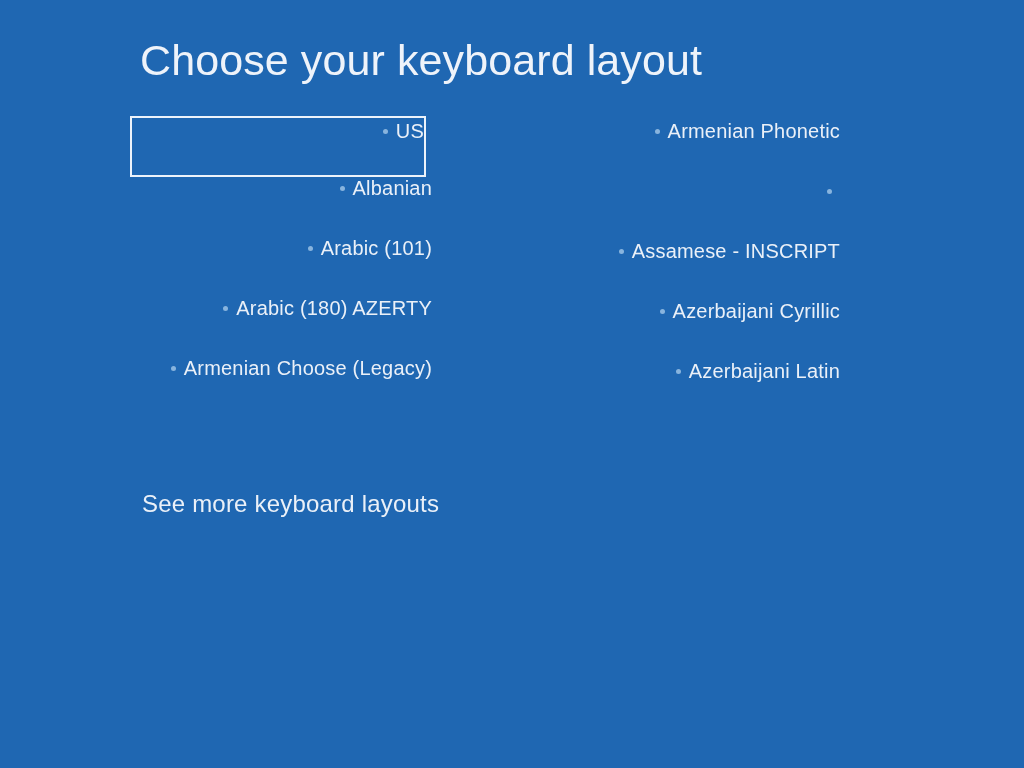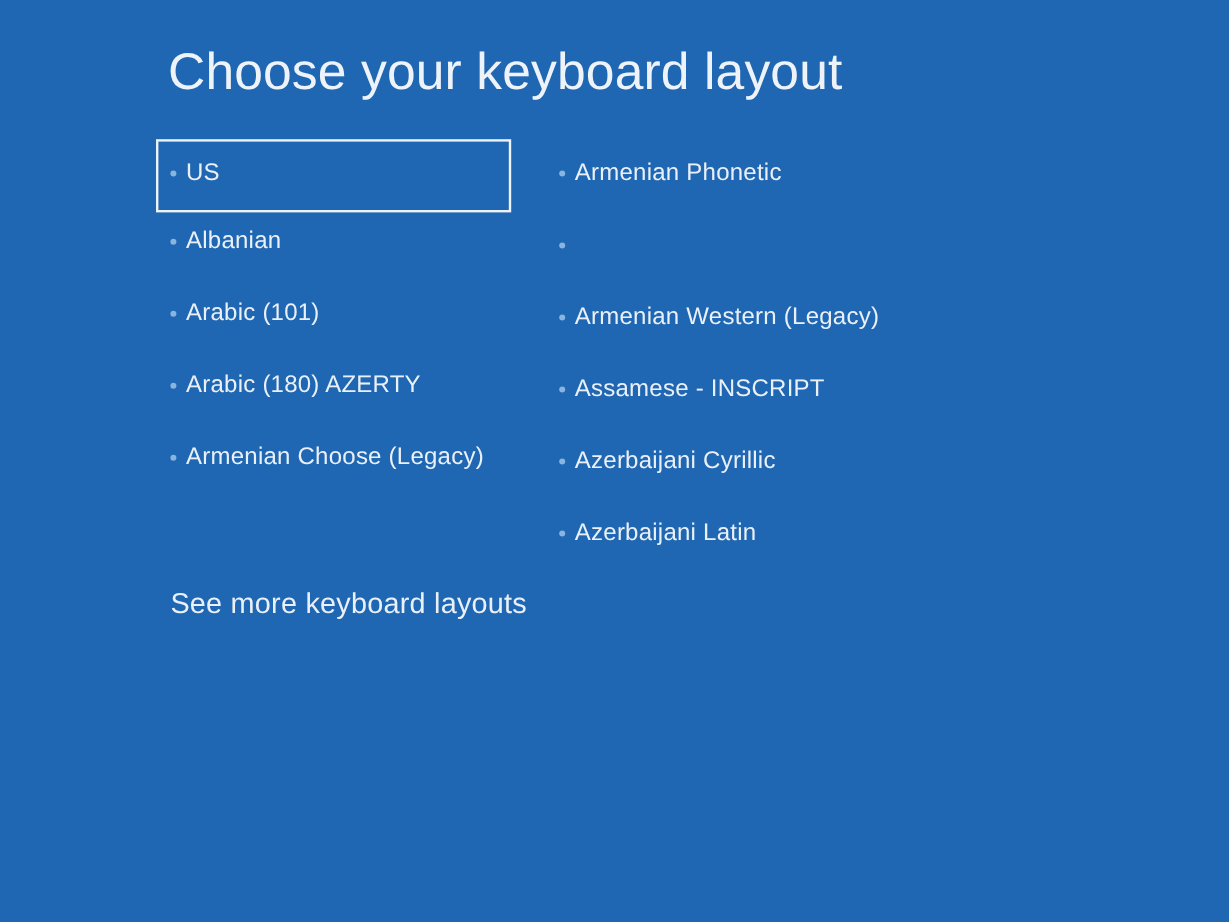--- a/index.html
+++ b/index.html
@@ -42,30 +42,31 @@
     position: absolute;
     left: 0;
     top: 118px;
     width: 1024px;
   }
   .layout-column {
     position: absolute;
     top: 0;
   }
   #column-left  { left: 132px; width: 300px; }
-  #column-right { left: 460px; width: 360px; }
+  #column-right { left: 480px; width: 360px; }
 
   .layout-option {
     position: relative;
     height: 60px;
     box-sizing: border-box;
     display: flex;
     align-items: flex-start;
-    padding-top: 14px;
+    padding-top: 1px;
     cursor: default;
+    justify-content: flex-end;
   }
   #column-left .layout-option  { padding-left: 10px; }
   #column-right .layout-option { padding-left: 6px; }
 
   .layout-option .bullet {
     flex: 0 0 auto;
     width: 5px;
     height: 5px;
     border-radius: 50%;
     background: #88b4de;
@@ -147,24 +148,20 @@
 
       <div class="layout-option">
         <span class="bullet"></span>
         <span class="option-label">Armenian Phonetic</span>
       </div>
 
       <div class="layout-option">
         <span class="bullet"></span>
       </div>
 
-      <div class="layout-option">
-        <span class="bullet"></span>
-        <span class="option-label">Armenian Western (Legacy)</span>
-      </div>
 
       <div class="layout-option">
         <span class="bullet"></span>
         <span class="option-label">Assamese - INSCRIPT</span>
       </div>
 
       <div class="layout-option">
         <span class="bullet"></span>
         <span class="option-label">Azerbaijani Cyrillic</span>
       </div>

